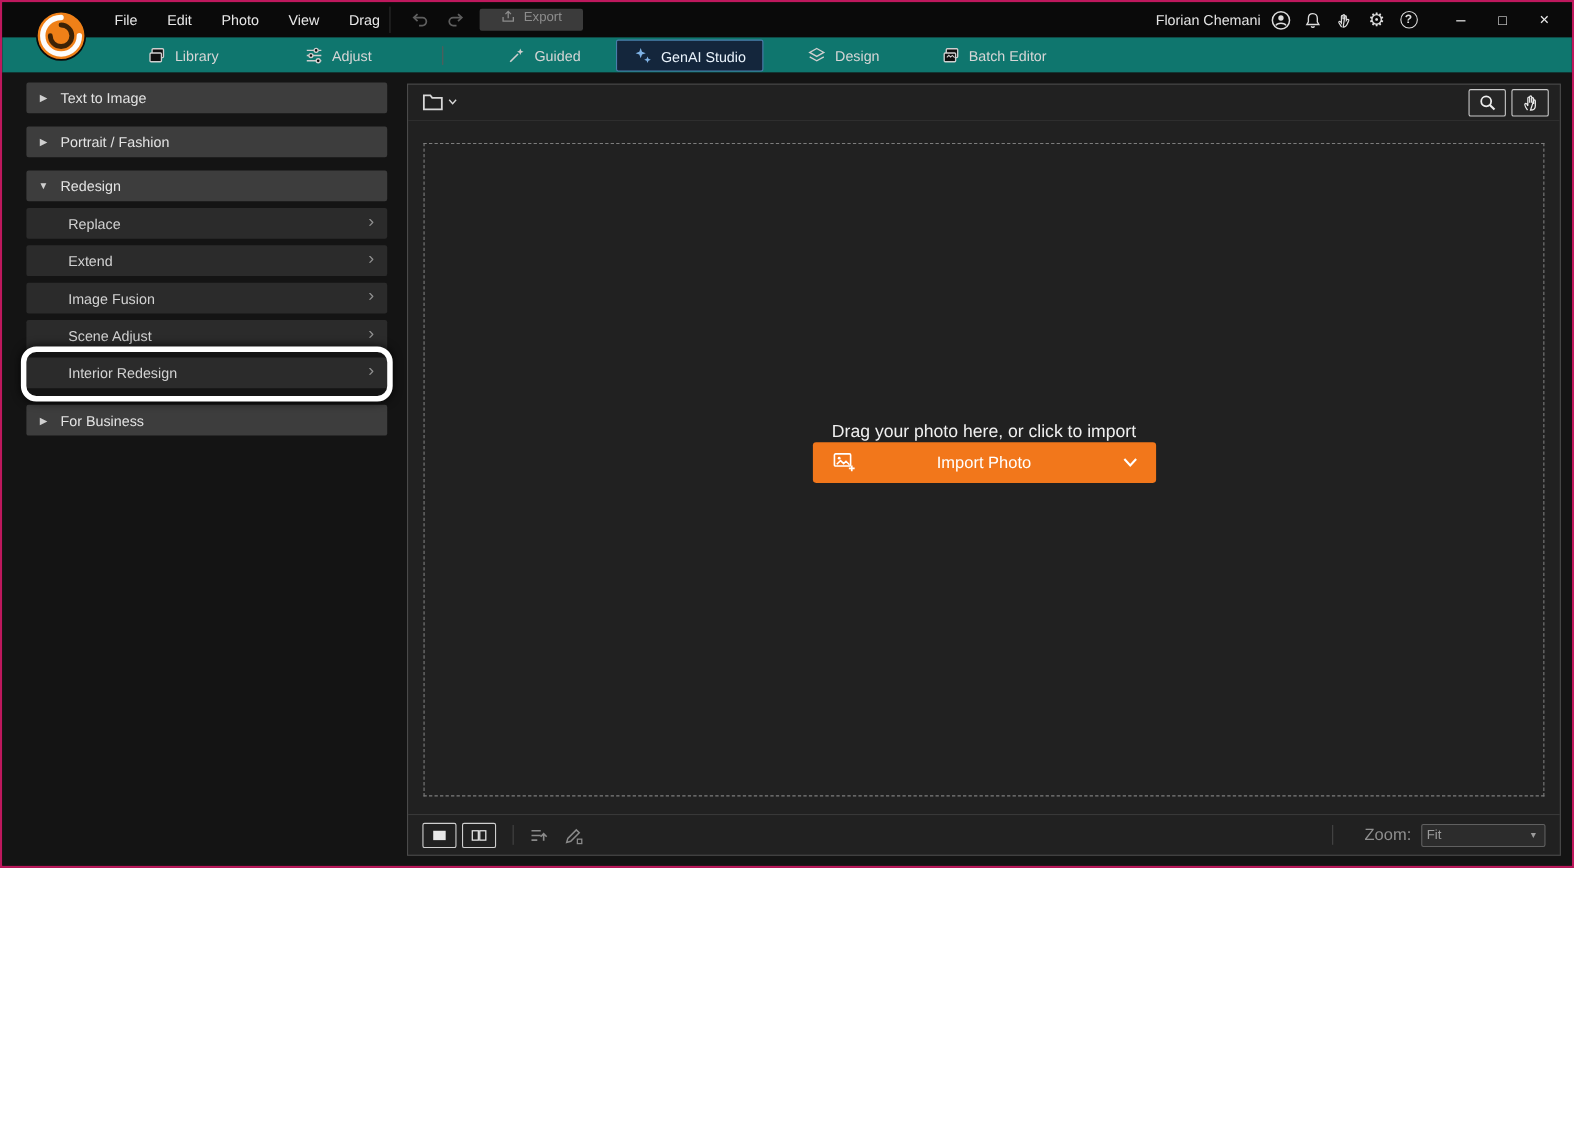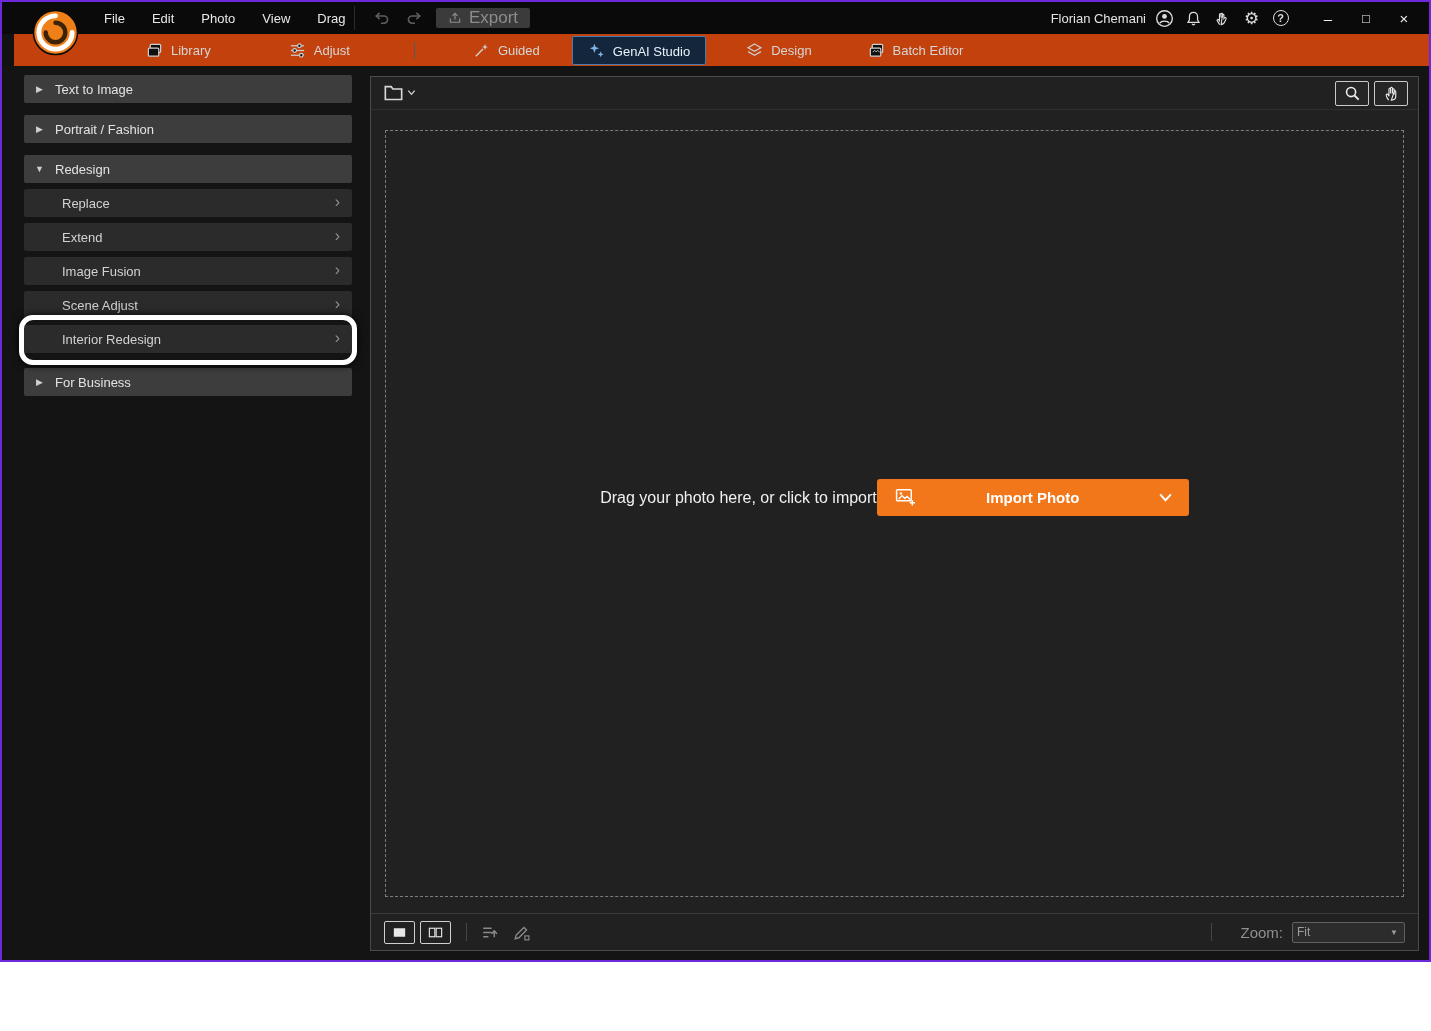--- a/index.html
+++ b/index.html
@@ -1,38 +1,38 @@
 <!DOCTYPE html>
 <html><head>
 <meta charset="utf-8">
 <style>
   html,body{margin:0;padding:0;background:#ffffff;font-family:"Liberation Sans",sans-serif;}
   *{box-sizing:border-box;}
-  .window{position:relative;width:1431px;height:962px;background:#121212;border:2px solid #6d28d9;overflow:hidden;}
+  .window{position:relative;width:1431px;height:789px;background:#121212;border:2px solid #be185d;overflow:hidden;}
 
   
   .titlebar{position:absolute;top:0;left:0;right:0;height:32px;background:#0a0a0a;}
   .logo{position:absolute;left:30px;top:7px;width:47px;height:47px;z-index:6;}
   .menus{position:absolute;left:102px;top:0;height:32px;display:flex;align-items:center;gap:27px;font-size:13px;color:#e8e8e8;}
   .menu-item{cursor:default;}
   .menus-divider{position:absolute;left:352px;top:4px;width:1px;height:24px;background:#2c2c2c;}
   .history{position:absolute;left:368px;top:0;height:32px;display:flex;align-items:center;gap:12px;}
   .hist-btn{width:22px;height:22px;display:flex;align-items:center;justify-content:center;}
-  .export-btn{position:absolute;left:434px;top:6px;width:94px;height:20px;background:#3b3b3b;border-radius:2px;display:flex;align-items:center;justify-content:center;gap:7px;font-size:17px;color:#8d8d8d;}
+  .export-btn{position:absolute;left:434px;top:6px;width:94px;height:20px;background:#3b3b3b;border-radius:2px;display:flex;justify-content:center;gap:7px;font-size:12px;color:#8d8d8d;}
   .tb-right{position:absolute;right:6px;top:0;height:32px;display:flex;align-items:center;}
   .user{display:flex;align-items:center;gap:9px;font-size:13px;color:#e4e4e4;margin-right:4px;}
   .tb-icon{width:19px;height:22px;display:flex;align-items:center;justify-content:center;margin:0 5px;color:#dcdcdc;}
   .gear-glyph{font-size:17px;line-height:1;color:#dcdcdc;}
   .help-circle{width:16px;height:16px;border:1.5px solid #dcdcdc;border-radius:50%;font-size:11px;display:flex;align-items:center;justify-content:center;font-weight:bold;color:#dcdcdc;}
   .win-controls{display:flex;align-items:center;margin-left:14px;}
   .win-btn{width:38px;height:32px;display:flex;align-items:center;justify-content:center;color:#eeeeee;font-size:15px;line-height:1;}
   .win-btn.max{font-size:13px;}
 
   
-  .tabrow{position:absolute;top:32px;left:12px;right:0;height:32px;background:#c2410c;display:flex;align-items:center;font-size:13px;color:#d6d6d6;}
+  .tabrow{position:absolute;top:32px;left:0;right:0;height:32px;background:#0f766e;display:flex;align-items:center;font-size:13px;color:#d6d6d6;}
   .tab{display:flex;align-items:center;gap:8px;cursor:default;}
   .tab-library{margin-left:132px;}
   .tab-adjust{margin-left:78px;}
   .tabrow-divider{margin-left:64px;width:1px;height:17px;background:#5a5a5a;}
   .tab-guided{margin-left:58px;}
   .tab-genai{margin-left:32px;background:#14263c;border:1px solid #4a7dab;border-radius:2px;padding:5px 15px;color:#e9f2fb;align-items:flex-end;}
   .tab-design{margin-left:40px;}
   .tab-batch{margin-left:56px;}
 
   
@@ -51,23 +51,23 @@
   .annotation{position:absolute;left:17px;top:313px;width:338px;height:50px;border:5px solid #ffffff;border-radius:14px;box-shadow:0 0 9px rgba(0,0,0,.85);z-index:20;pointer-events:none;}
 
   
   .main-panel{position:absolute;left:368px;top:10px;right:10px;bottom:9px;border:1px solid #4a4a4a;background:#212121;display:flex;flex-direction:column;}
   .canvas-toolbar{height:33px;position:relative;border-bottom:1px solid #2e2e2e;}
   .folder-btn{position:absolute;left:12px;top:5px;display:flex;align-items:center;gap:3px;}
   .tool-btns{position:absolute;right:10px;top:4px;display:flex;gap:5px;}
   .tool-btn{width:34px;height:25px;border:1px solid #c9c9c9;border-radius:2px;background:#262626;display:flex;align-items:center;justify-content:center;}
   .canvas{flex:1;position:relative;}
   .dashed{position:absolute;left:14px;right:14px;top:20px;bottom:16px;border:1px dashed #7d7d7d;}
-  .drop-center{position:absolute;left:0;right:0;top:0;bottom:0;display:flex;flex-direction:row;align-items:center;justify-content:center;transform:translateY(-14px);}
+  .drop-center{position:absolute;left:0;right:0;top:0;bottom:0;display:flex;flex-direction:column;align-items:center;justify-content:center;transform:translateY(-14px);}
   .drop-hint{font-size:16px;color:#f0f0f0;}
-  .import-btn{position:relative;width:312px;height:37px;background:#f2771b;border-radius:3px;display:flex;align-items:center;justify-content:center;color:#ffffff;font-size:15px;font-weight:bold;cursor:pointer;}
+  .import-btn{position:relative;width:312px;height:37px;background:#f2771b;border-radius:3px;display:flex;align-items:center;justify-content:center;color:#ffffff;font-size:15px;font-weight:normal;cursor:pointer;}
   .import-btn .pic-icon{position:absolute;left:18px;top:8px;}
   .import-btn .dd-icon{position:absolute;right:16px;top:12px;}
 
   
   .bottom-bar{height:37px;border-top:1px solid #383838;display:flex;align-items:center;padding:0 13px;}
   .view-btn{width:31px;height:23px;border:1px solid #cfcfcf;border-radius:2px;background:transparent;display:flex;align-items:center;justify-content:center;margin-right:5px;padding:0;}
   .bb-divider{width:1px;height:18px;background:#454545;margin:0 10px;}
   .bb-icon{width:24px;height:24px;display:flex;align-items:center;justify-content:center;margin-right:8px;}
   .bb-right{margin-left:auto;display:flex;align-items:center;}
   .bb-right .bb-divider{margin-right:28px;}

